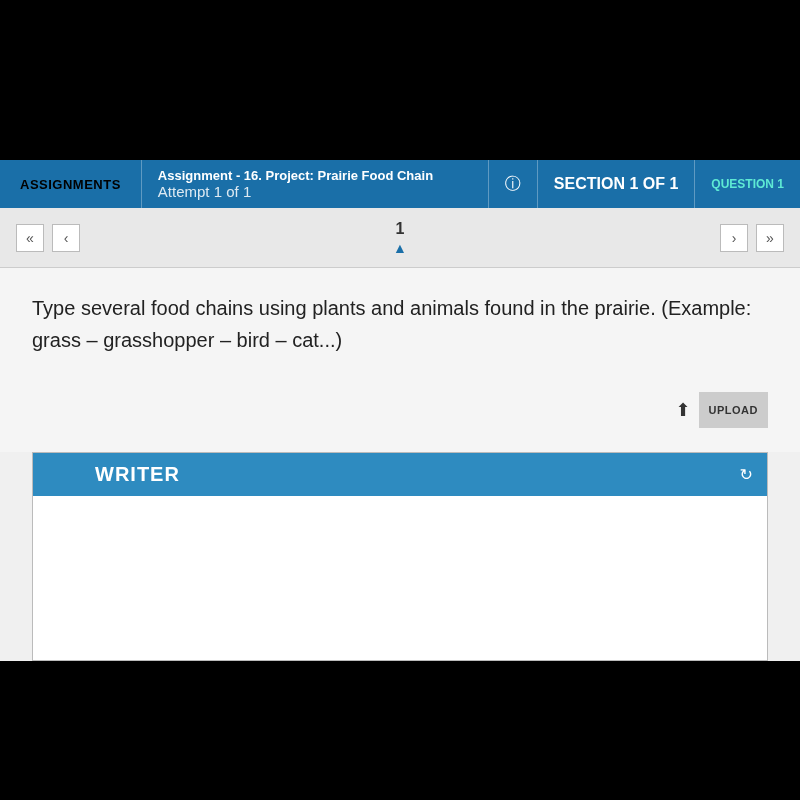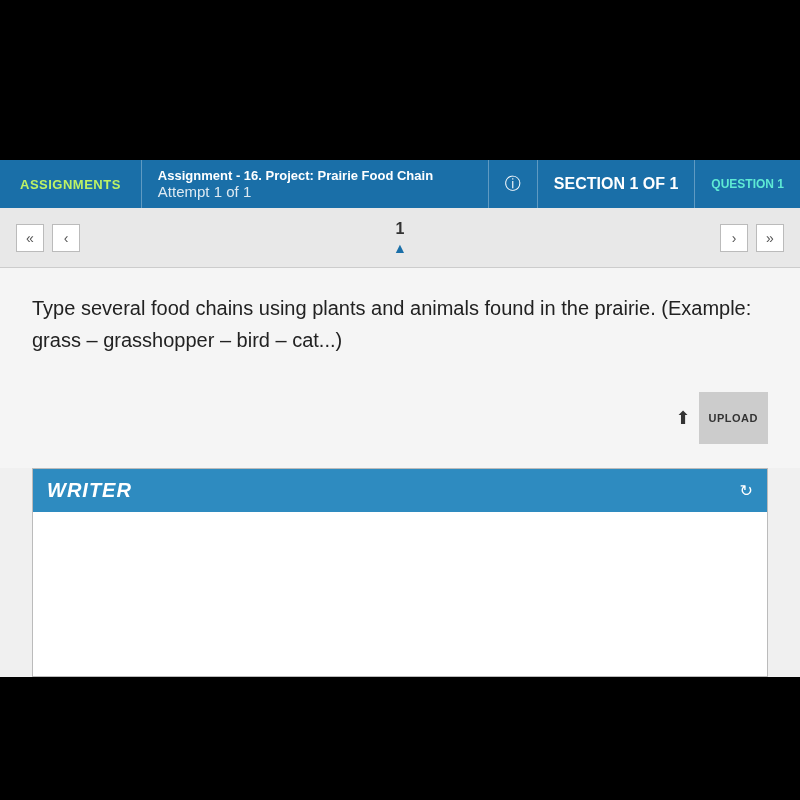--- a/index.html
+++ b/index.html
@@ -22,21 +22,21 @@
       height: 48px;
       background: #1a6fa8;
       display: flex;
       align-items: stretch;
     }
 
     .nav-tab {
       display: flex;
       align-items: center;
       padding: 4px 20px;
-      color: #bef264;
+      color: #000000;
       font-size: 13px;
       font-weight: bold;
       letter-spacing: 0.5px;
       cursor: pointer;
       text-transform: uppercase;
     }
 
     .nav-assignment-info {
       flex: 1;
       display: flex;
@@ -171,21 +171,21 @@
     .upload-icon-wrapper {
       display: flex;
       align-items: center;
       color: #333;
       font-size: 18px;
     }
 
     .upload-button {
       background: #ccc;
       border: none;
-      padding: 20px 10px;
+      padding: 12px 10px;
       font-size: 11px;
       font-weight: bold;
       color: #333;
       cursor: pointer;
       letter-spacing: 0.5px;
     }
 
     .writer-box {
       border: 1px solid #bbb;
       background: #fff;
@@ -197,22 +197,22 @@
       padding: 10px 14px;
       display: flex;
       align-items: center;
       justify-content: space-between;
     }
 
     .writer-title {
       color: #fff;
       font-size: 20px;
       font-weight: bold;
-      font-style: italic;
       letter-spacing: 1px;
+      margin-left: 48px;
     }
 
     .writer-refresh-icon {
       color: #fff;
       font-size: 16px;
       cursor: pointer;
     }
 
     .writer-textarea {
       width: 100%;

